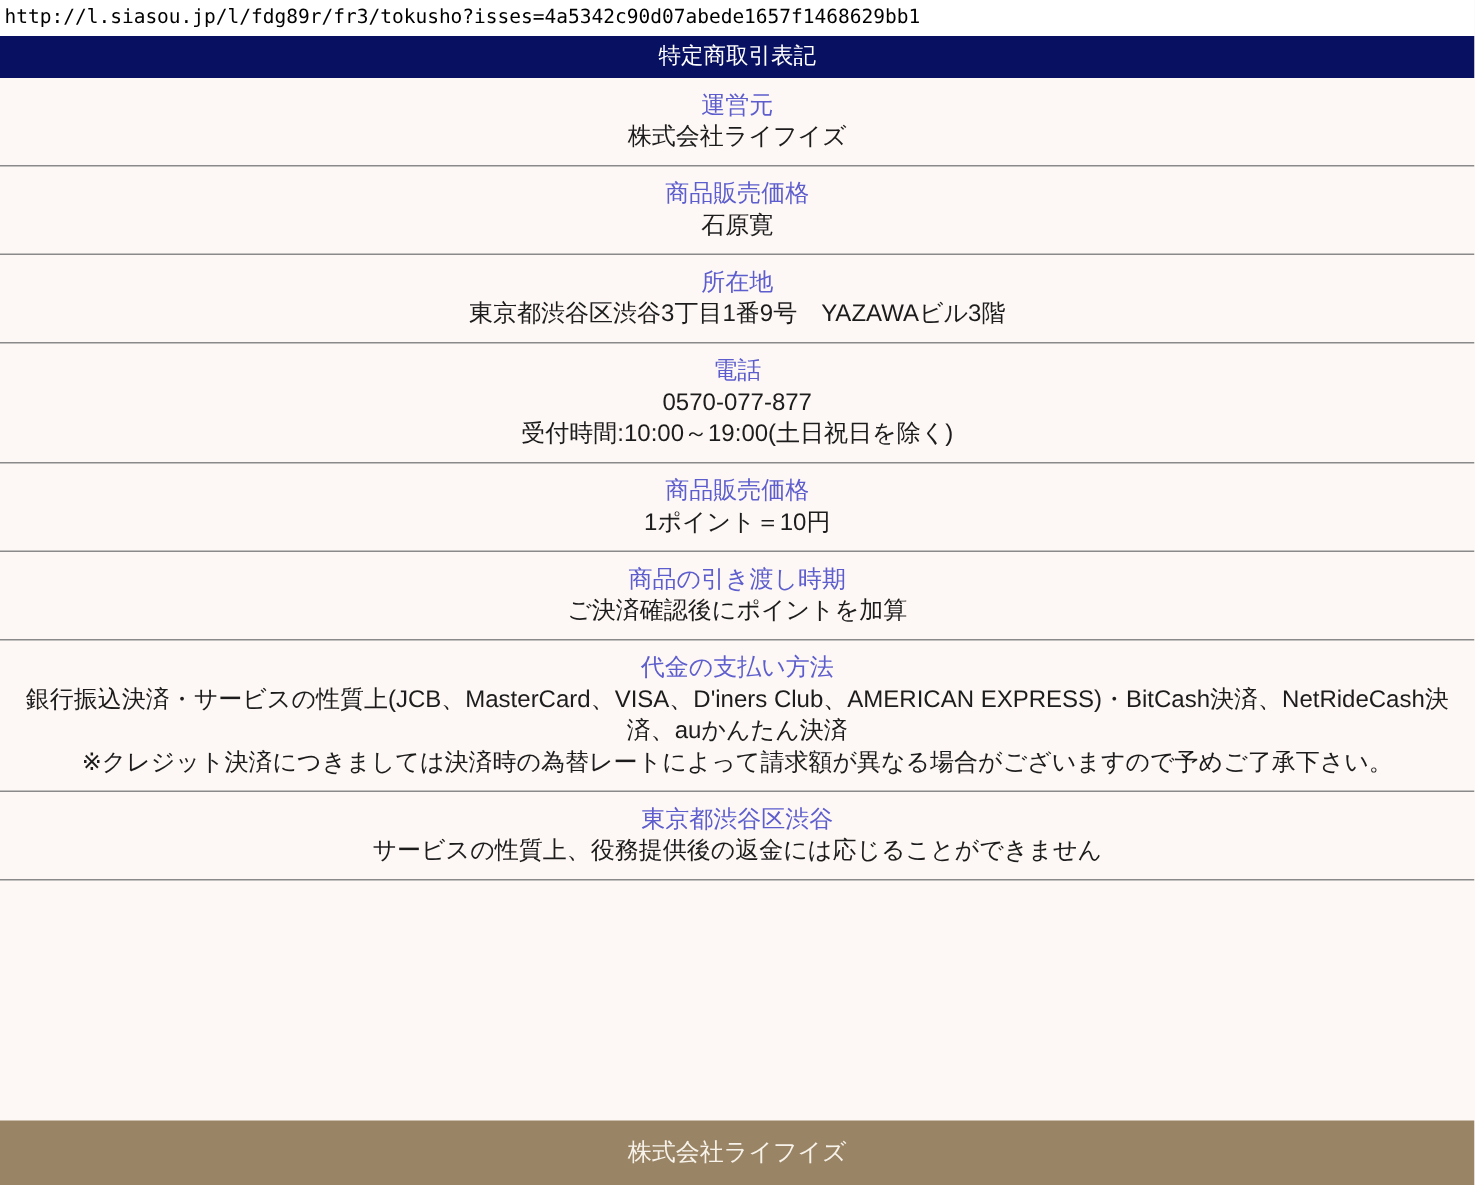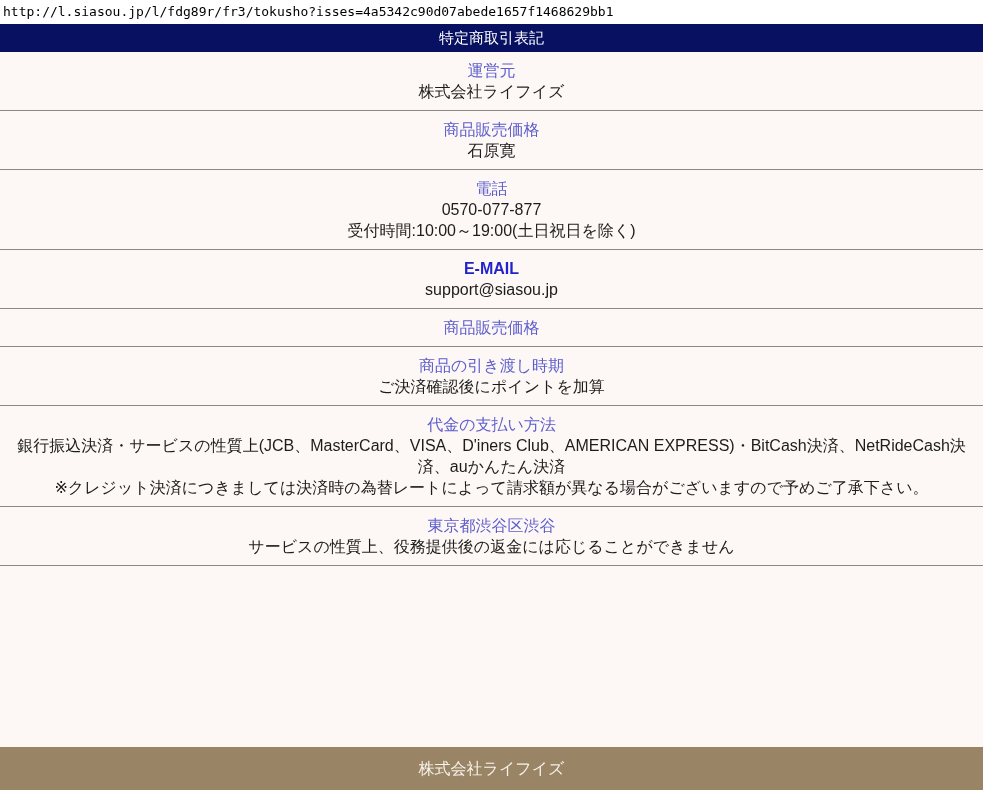--- a/index.html
+++ b/index.html
@@ -82,34 +82,35 @@
     <div class="row">
       <div class="heading">運営元</div>
       <div class="line">株式会社ライフイズ</div>
     </div>
 
     <div class="row">
       <div class="heading">商品販売価格</div>
       <div class="line">石原寛</div>
     </div>
 
+    <div class="row">
+      <div class="heading">所在地</div>
+      <div class="line">東京都渋谷区渋谷3丁目1番9号　YAZAWAビル3階</div>
+    </div>
 
     <div class="row">
       <div class="heading">電話</div>
       <div class="line">0570-077-877</div>
       <div class="line">受付時間:10:00～19:00(土日祝日を除く)</div>
     </div>
 
-    <div class="row">
-      <div class="heading em">E-MAIL</div>
-      <div class="line">support@siasou.jp</div>
-    </div>
 
     <div class="row">
       <div class="heading">商品販売価格</div>
+      <div class="line">1ポイント＝10円</div>
     </div>
 
     <div class="row">
       <div class="heading">商品の引き渡し時期</div>
       <div class="line">ご決済確認後にポイントを加算</div>
     </div>
 
     <div class="row">
       <div class="heading">代金の支払い方法</div>
       <div class="line">銀行振込決済・サービスの性質上(JCB、MasterCard、VISA、D'iners Club、AMERICAN EXPRESS)・BitCash決済、NetRideCash決済、auかんたん決済</div>

